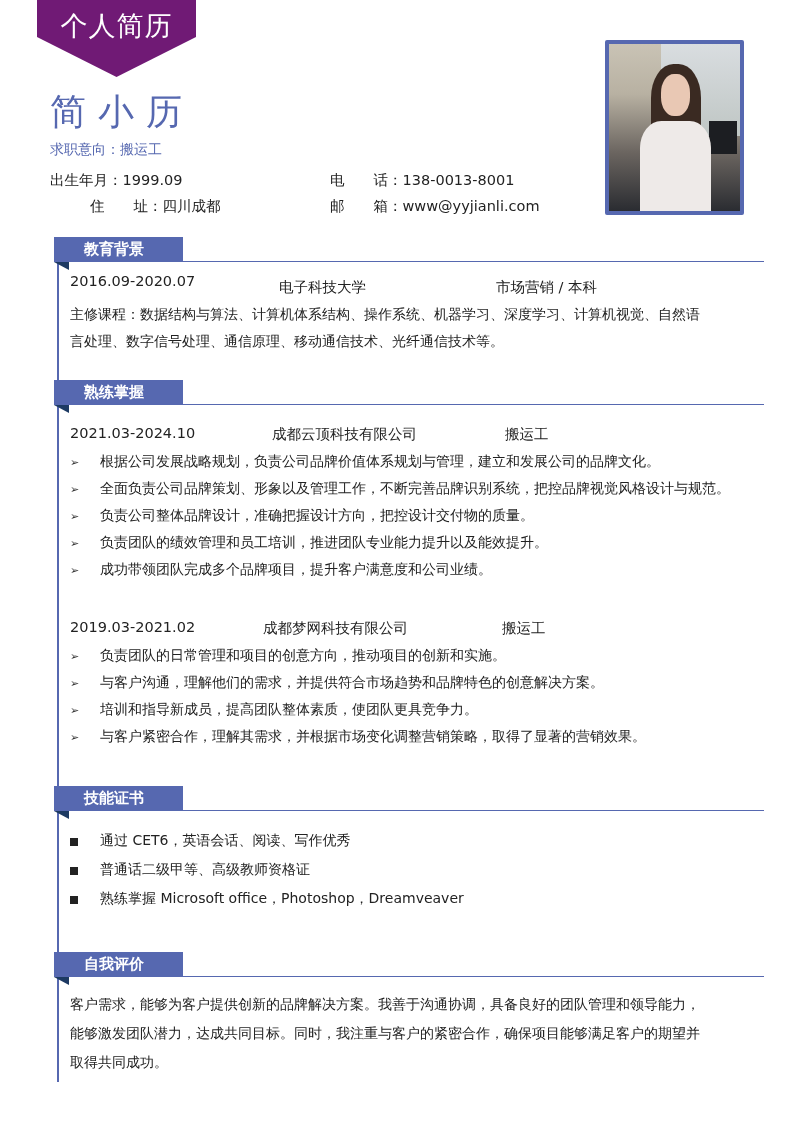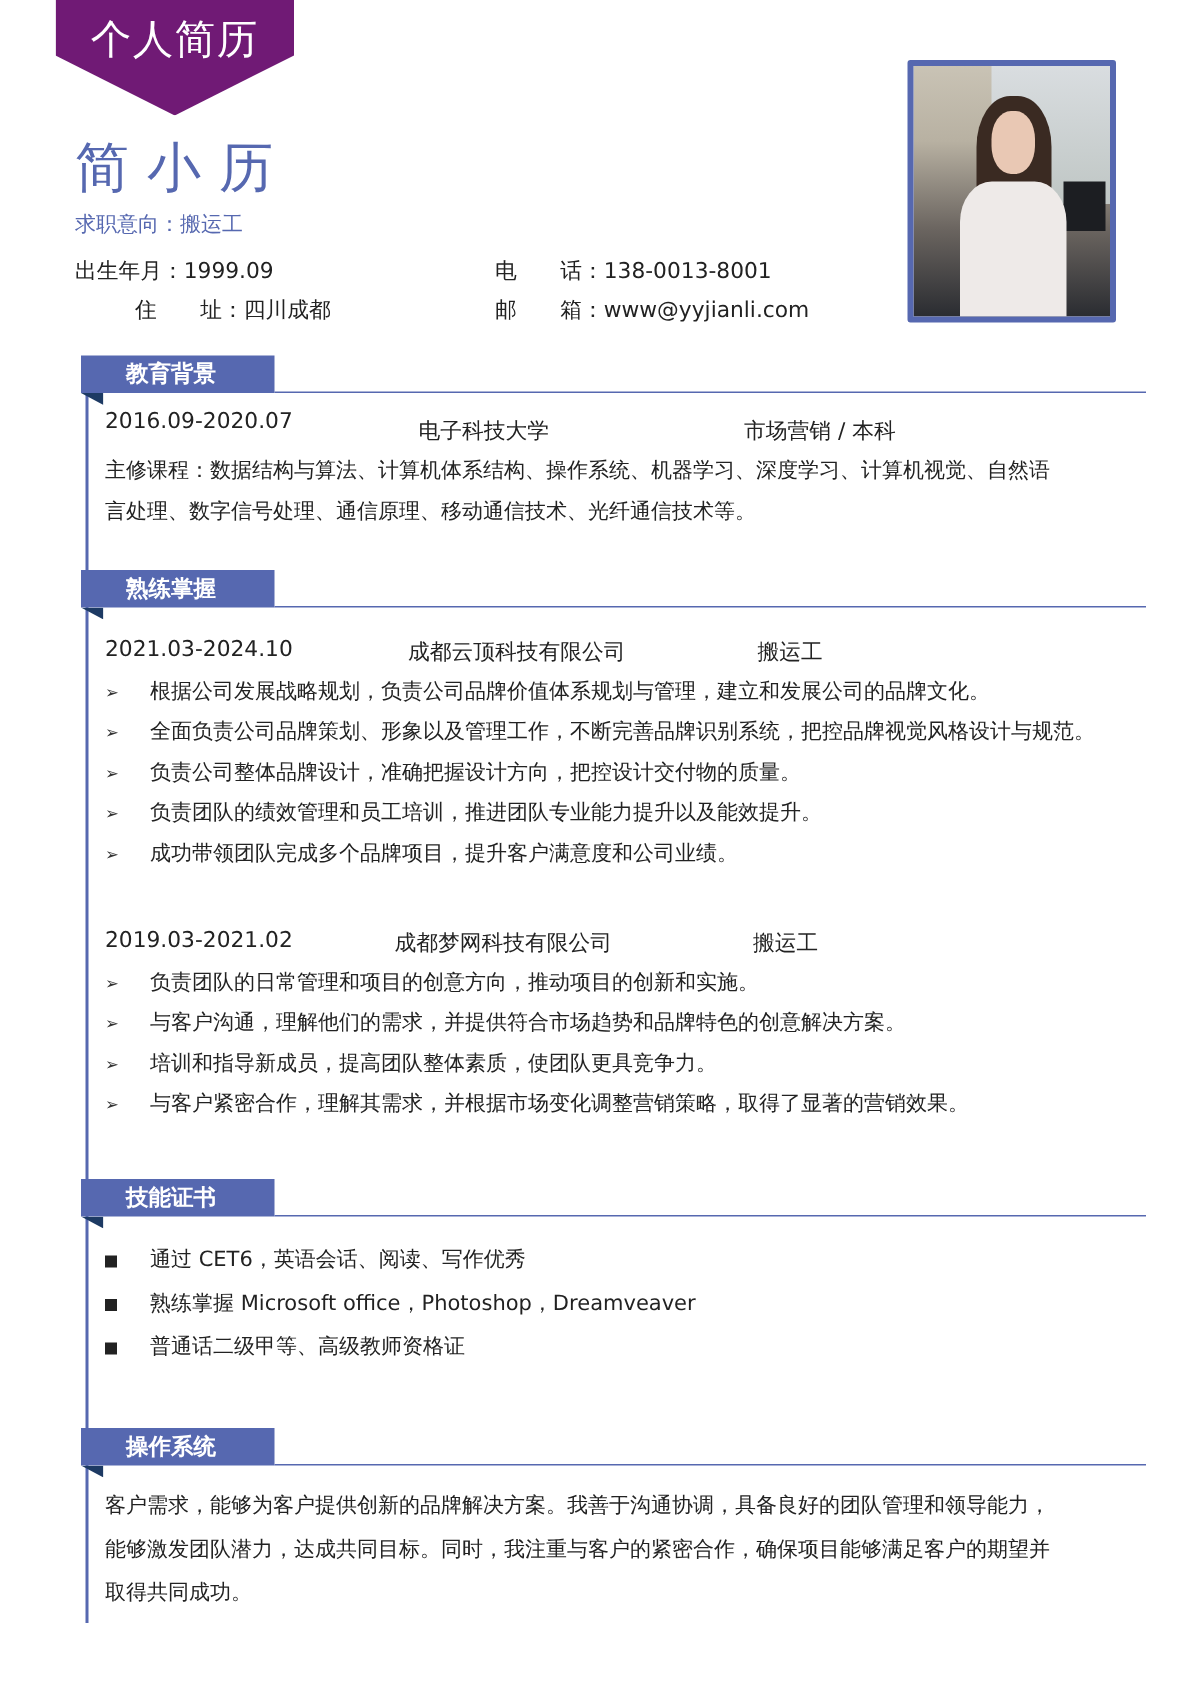--- a/index.html
+++ b/index.html
@@ -133,26 +133,26 @@
   <li><span class="mk">➢</span><span>与客户紧密合作，理解其需求，并根据市场变化调整营销策略，取得了显著的营销效果。</span></li>
 </ul>
 
 <div class="sec-head" style="top:786px;">
   <div class="tab">技能证书</div>
   <div class="rule"></div>
   <div class="fold"></div>
 </div>
 <ul class="bullets sq-bullets" style="top:826px;">
   <li><span class="mk"></span><span>通过 CET6，英语会话、阅读、写作优秀</span></li>
+  <li><span class="mk"></span><span>普通话二级甲等、高级教师资格证</span></li>
   <li><span class="mk"></span><span>熟练掌握 Microsoft office，Photoshop，Dreamveaver</span></li>
-  <li><span class="mk"></span><span>普通话二级甲等、高级教师资格证</span></li>
 </ul>
 
 <div class="sec-head" style="top:952px;">
-  <div class="tab">操作系统</div>
+  <div class="tab">自我评价</div>
   <div class="rule"></div>
   <div class="fold"></div>
 </div>
 <div class="para" style="top:990px; line-height:29px;">
   <div>客户需求，能够为客户提供创新的品牌解决方案。我善于沟通协调，具备良好的团队管理和领导能力，</div>
   <div>能够激发团队潜力，达成共同目标。同时，我注重与客户的紧密合作，确保项目能够满足客户的期望并</div>
   <div>取得共同成功。</div>
 </div>
 
 </body></html>

